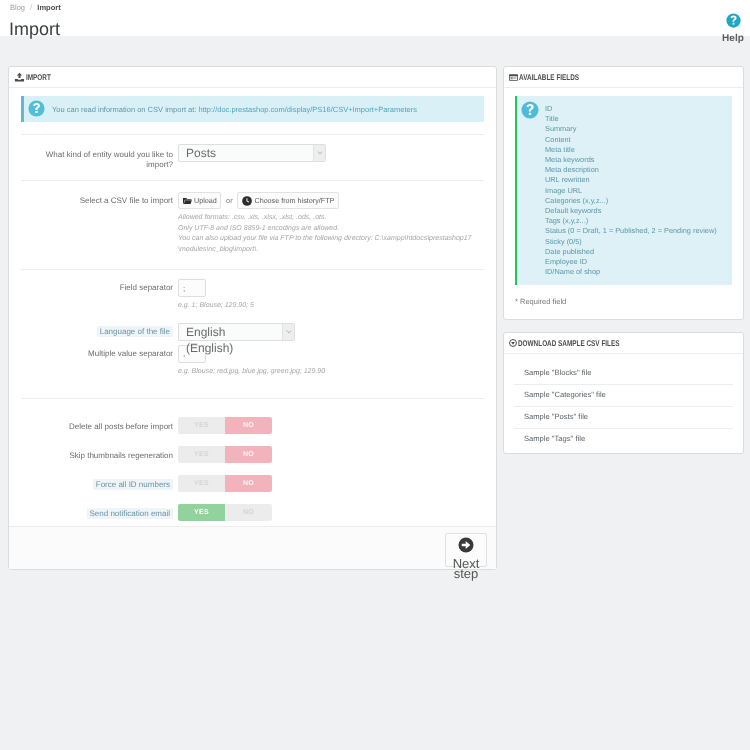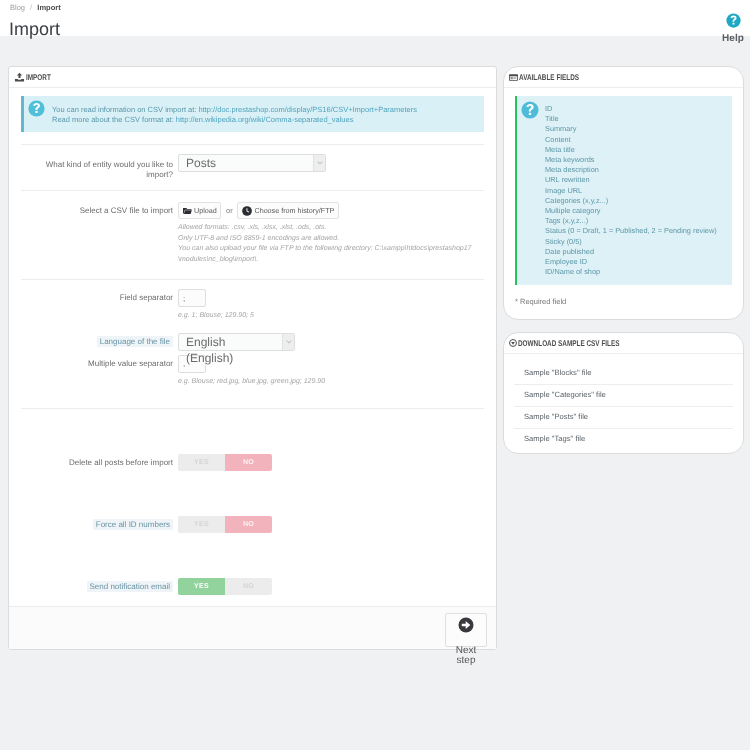--- a/index.html
+++ b/index.html
@@ -18,21 +18,21 @@
               font-weight:normal;line-height:20px;}
   .help-btn{position:absolute;left:717px;top:13px;width:32px;text-align:center;cursor:pointer;}
   .help-btn .help-label{display:block;font-size:10px;color:#5b5f63;margin-top:3px;font-weight:bold;
                         letter-spacing:.1px;}
 
   
   .col-left{position:absolute;left:8px;top:66px;width:489px;}
   .col-right{position:absolute;left:503px;top:66px;width:243px;}
 
   .panel{background:#fff;border:1px solid #dcdcdc;border-radius:3px;margin-bottom:11.5px;}
-  .col-right .panel{width:241px;border-radius:15px;}
+  .col-right .panel{width:241px;}
   .panel-head{border-bottom:1px solid #ededed;height:21px;padding:0 5px;
               font-size:8.3px;color:#4c4c4e;font-weight:bold;
               display:flex;align-items:center;}
   .panel-head .ph-icon{margin-right:0.5px;display:inline-flex;align-items:center;line-height:0;}
   .panel-head .ph-txt{display:inline-block;transform:scaleX(.77);transform-origin:left center;}
   .panel-body{padding:8px 12px 0 12px;}
   .col-right .panel-body{padding:8px 11px 0 11px;}
 
   
   .alert-info{background:#d9f0f6;border-left:3px solid #62b9cd;color:#5a98ab;
@@ -63,37 +63,37 @@
   .hint{font-size:7px;color:#a5a5a5;font-style:italic;line-height:10.5px;margin-top:4px;}
   .hint>div{white-space:nowrap;}
 
   .btn{display:inline-flex;align-items:center;height:17px;border:1px solid #e2e2e2;
        background:#fcfcfc;border-radius:2px;font-size:7.2px;color:#5a5a5a;padding:0 3.5px;
        cursor:pointer;vertical-align:middle;line-height:1;}
   .btn .b-ico{margin-right:2.5px;display:inline-flex;line-height:0;}
   .or{display:inline-block;margin:0 2.6px;font-size:7.3px;color:#777;vertical-align:middle;}
 
   
-  .sw-row{display:flex;align-items:flex-start;height:29px;margin-top:33px;}
+  .sw-row{display:flex;align-items:center;height:29px;}
   .sw-row:last-child{height:28px;}
   .sw-row .form-lab{padding-top:3px;}
   .switch{display:inline-flex;width:94px;height:17px;border-radius:2px;
           overflow:hidden;vertical-align:middle;}
   .switch span{flex:1;display:flex;align-items:center;justify-content:center;
                font-size:7px;font-weight:bold;letter-spacing:.3px;}
   .switch .on{background:#ececed;color:#d4d4d4;}
   .switch .off{background:#ececed;color:#d4d4d4;}
   .switch.is-off .off{background:#f2b3bd;color:#fdf2f4;}
   .switch.is-on .on{background:#92d29d;color:#fff;}
 
   .panel-foot{border-top:1px solid #ededed;background:#fbfbfb;padding:6px 9px 2px 9px;
               display:flex;justify-content:flex-end;}
   .foot-btn{border:1px solid #e0e0e0;background:#fcfcfc;border-radius:2px;width:42px;
             height:34px;padding:3px 0 0 0;text-align:center;cursor:pointer;line-height:0;}
-  .foot-btn .fb-label{display:block;font-size:10px;color:#555;margin-top:13px;line-height:10px;}
+  .foot-btn .fb-label{display:block;font-size:13px;color:#555;margin-top:6px;line-height:10px;}
 
   
   .fields-box{background:#ddf1f7;border-left:2px solid #22c55e;padding:8px 8px 8px 28px;
               position:relative;}
   .fields-box .fb-icon{position:absolute;left:4px;top:5px;line-height:0;}
   .fields-list{font-size:7.35px;color:#5d97a8;line-height:10.2px;white-space:nowrap;}
   .req-note{font-size:7.5px;color:#777;margin-top:12px;margin-bottom:13px;}
 
   .dl-list{list-style:none;margin:0;padding:0;}
   .dl-list li{border-bottom:1px solid #ededed;padding:5px 0 7px 10px;font-size:7.6px;}
@@ -138,23 +138,20 @@
       <div class="alert-info">
         <span class="ai-icon">
           <svg width="17" height="17" viewBox="0 0 16 16">
             <circle cx="8" cy="8" r="7.6" fill="#4fc0d8"></circle>
             <path fill="#fff" d="M8.1 2.75c-1.78 0-3.0 .9-3.32 2.32l1.77 .52c.17-.72 .68-1.18 1.45-1.18 .72 0 1.18 .4 1.18 .98 0 .46-.22 .76-.92 1.25-.92 .64-1.26 1.16-1.26 2.05v.73h1.9v-.56c0-.55 .18-.8 .95-1.33 1.02-.7 1.38-1.3 1.38-2.3 0-1.5-1.2-2.48-3.13-2.48z"></path>
             <rect x="7.0" y="10.35" width="2.0" height="2.0" rx="0.15" fill="#fff"></rect>
           </svg>
         </span>
         <div>
           <span>You can read information on CSV import at: </span><a>http://doc.prestashop.com/display/PS16/CSV+Import+Parameters</a>
-        </div>
-        <div>
-          <span>Read more about the CSV format at: </span><a>http://en.wikipedia.org/wiki/Comma-separated_values</a>
         </div>
       </div>
 
       <div class="sep-line" style="margin-top:12px"></div>
       <div class="form-row" style="padding:9px 0 10px 0">
         <div class="form-lab" style="padding-top:6px;line-height:10px">What kind of entity would you like to import?</div>
         <div class="form-ctl">
           <div class="sel" style="width:148px">
             <span class="sel-val">Posts</span>
             <span class="sel-arrow">
@@ -232,20 +229,27 @@
       <div class="sep-line" style="margin-top:21px"></div>
       <div id="switch-rows" style="padding-top:12px">
           <div class="sw-row">
             <div class="form-lab">Delete all posts before import</div>
             <div class="form-ctl"><div class="switch is-off">
                 <span class="on">YES</span>
                 <span class="off">NO</span>
               </div></div>
           </div>
           <div class="sw-row">
+            <div class="form-lab">Skip thumbnails regeneration</div>
+            <div class="form-ctl"><div class="switch is-off">
+                <span class="on">YES</span>
+                <span class="off">NO</span>
+              </div></div>
+          </div>
+          <div class="sw-row">
             <div class="form-lab link"><span>Force all ID numbers</span></div>
             <div class="form-ctl"><div class="switch is-off">
                 <span class="on">YES</span>
                 <span class="off">NO</span>
               </div></div>
           </div>
           <div class="sw-row">
             <div class="form-lab link"><span>Send notification email</span></div>
             <div class="form-ctl"><div class="switch is-on">
                 <span class="on">YES</span>
@@ -296,21 +300,21 @@
             <div>ID</div>
             <div>Title</div>
             <div>Summary</div>
             <div>Content</div>
             <div>Meta title</div>
             <div>Meta keywords</div>
             <div>Meta description</div>
             <div>URL rewritten</div>
             <div>Image URL</div>
             <div>Categories (x,y,z...)</div>
-            <div>Multiple category</div>
+            <div>Default keywords</div>
             <div>Tags (x,y,z...)</div>
             <div>Status (0 = Draft, 1 = Published, 2 = Pending review)</div>
             <div>Sticky (0/5)</div>
             <div>Date published</div>
             <div>Employee ID</div>
             <div>ID/Name of shop</div>
           </div>
       </div>
       <div class="req-note">* Required field</div>
     </div>

